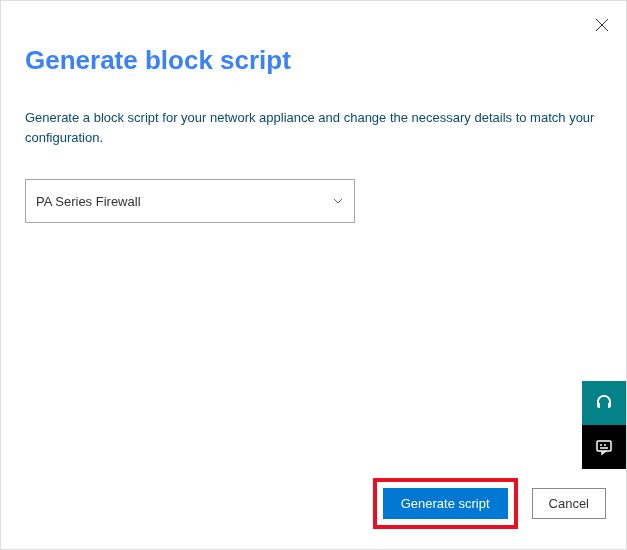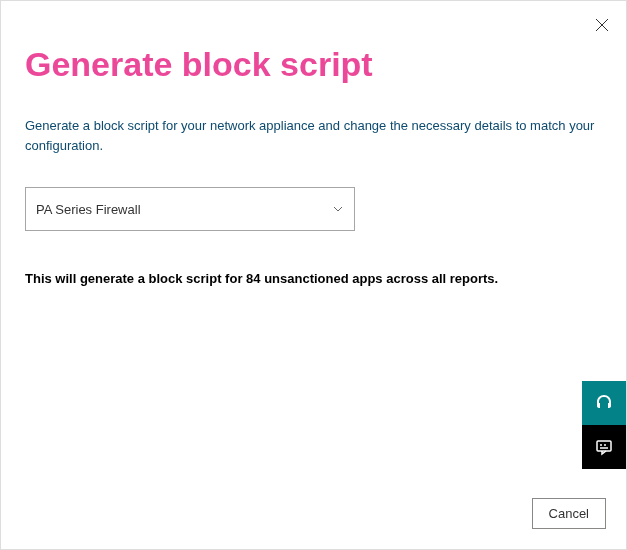--- a/index.html
+++ b/index.html
@@ -24,23 +24,23 @@
       cursor: pointer;
       display: flex;
       align-items: center;
       justify-content: center;
       color: #333;
     }
     .content {
       padding: 44px 24px 24px 24px;
     }
     .title {
-      font-size: 34px;
+      font-size: 26px;
       font-weight: 700;
-      color: #ec4899;
+      color: #3b82f6;
       margin-bottom: 32px;
     }
     .description {
       font-size: 13px;
       color: #0c4a6e;
       line-height: 1.5;
       margin-bottom: 32px;
     }
     .dropdown {
       width: 330px;
@@ -134,35 +134,37 @@
   <h1 class="title">Generate block script</h1>
   <p class="description">Generate a block script for your network appliance and change the necessary details to match your configuration.</p>
 
   <div class="dropdown">
     <span>PA Series Firewall</span>
     <svg class="dropdown-chevron" width="12" height="12" viewBox="0 0 12 12">
       <path d="M2 4 L6 8 L10 4" stroke="#666" stroke-width="1" fill="none"></path>
     </svg>
   </div>
 
-  <p class="summary">This will generate a block script for 84 unsanctioned apps across all reports.</p>
 </div>
 
 <div class="side-widgets">
   <div class="widget widget-teal">
     <svg width="20" height="20" viewBox="0 0 20 20">
       <path d="M10 2 C6 2 3 5 3 9 L3 13 C3 14 4 15 5 15 L6 15 L6 10 L5 10 L5 9 C5 6 7 4 10 4 C13 4 15 6 15 9 L15 10 L14 10 L14 15 L15 15 C16 15 17 14 17 13 L17 9 C17 5 14 2 10 2 Z" fill="#fff"></path>
     </svg>
   </div>
   <div class="widget widget-black">
     <svg width="20" height="20" viewBox="0 0 20 20">
       <rect x="3" y="4" width="14" height="10" rx="1" fill="none" stroke="#fff" stroke-width="1.5"></rect>
       <path d="M8 14 L8 17 L12 14" fill="none" stroke="#fff" stroke-width="1.5"></path>
       <line x1="6" y1="8" x2="8" y2="8" stroke="#fff" stroke-width="1.5"></line>
       <line x1="10" y1="8" x2="12" y2="8" stroke="#fff" stroke-width="1.5"></line>
       <line x1="6" y1="11" x2="14" y2="11" stroke="#fff" stroke-width="1.5"></line>
     </svg>
   </div>
 </div>
 
 <div class="footer">
+  <div class="highlight-box">
+    <button class="primary-btn">Generate script</button>
+  </div>
   <button class="secondary-btn">Cancel</button>
 </div>
 
 </body></html>

